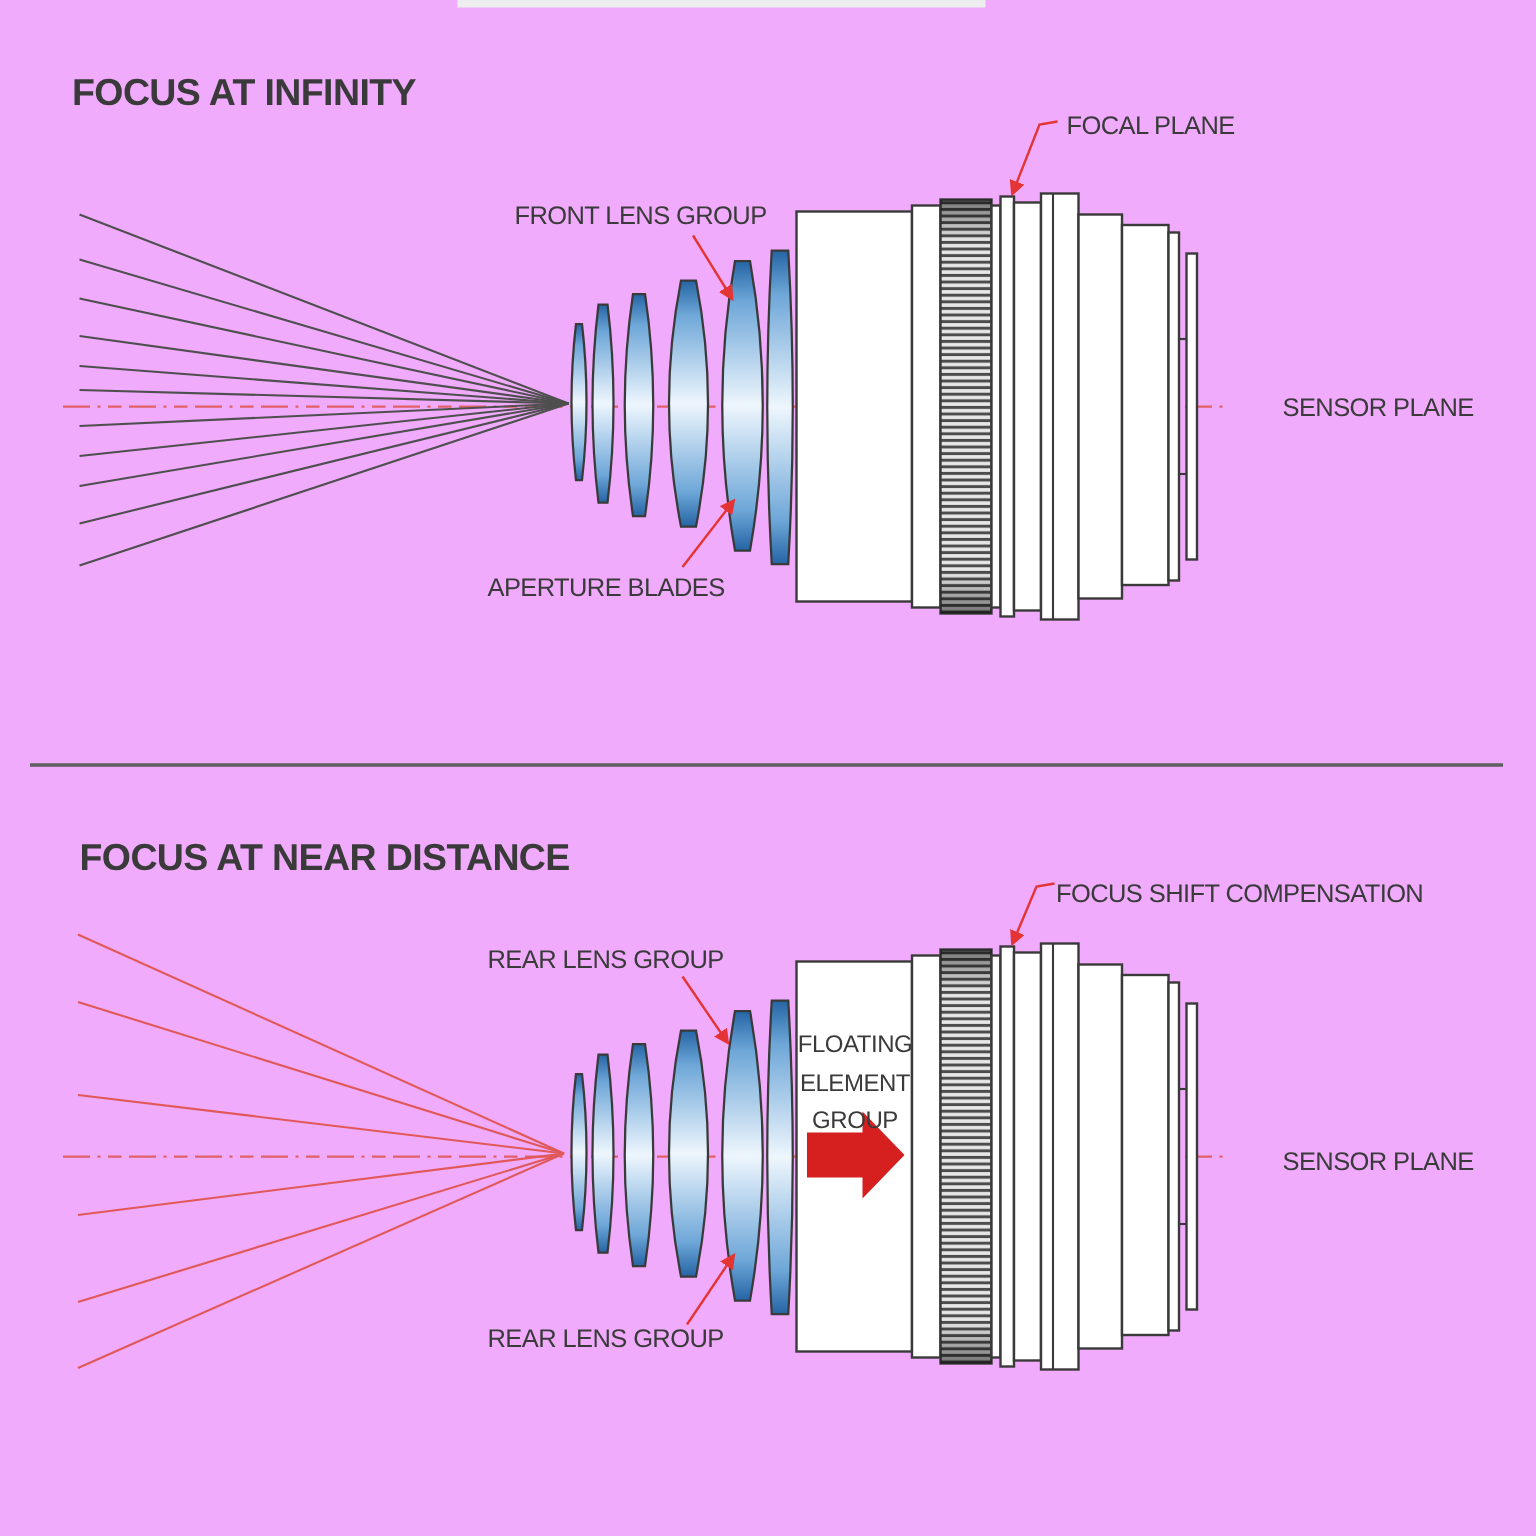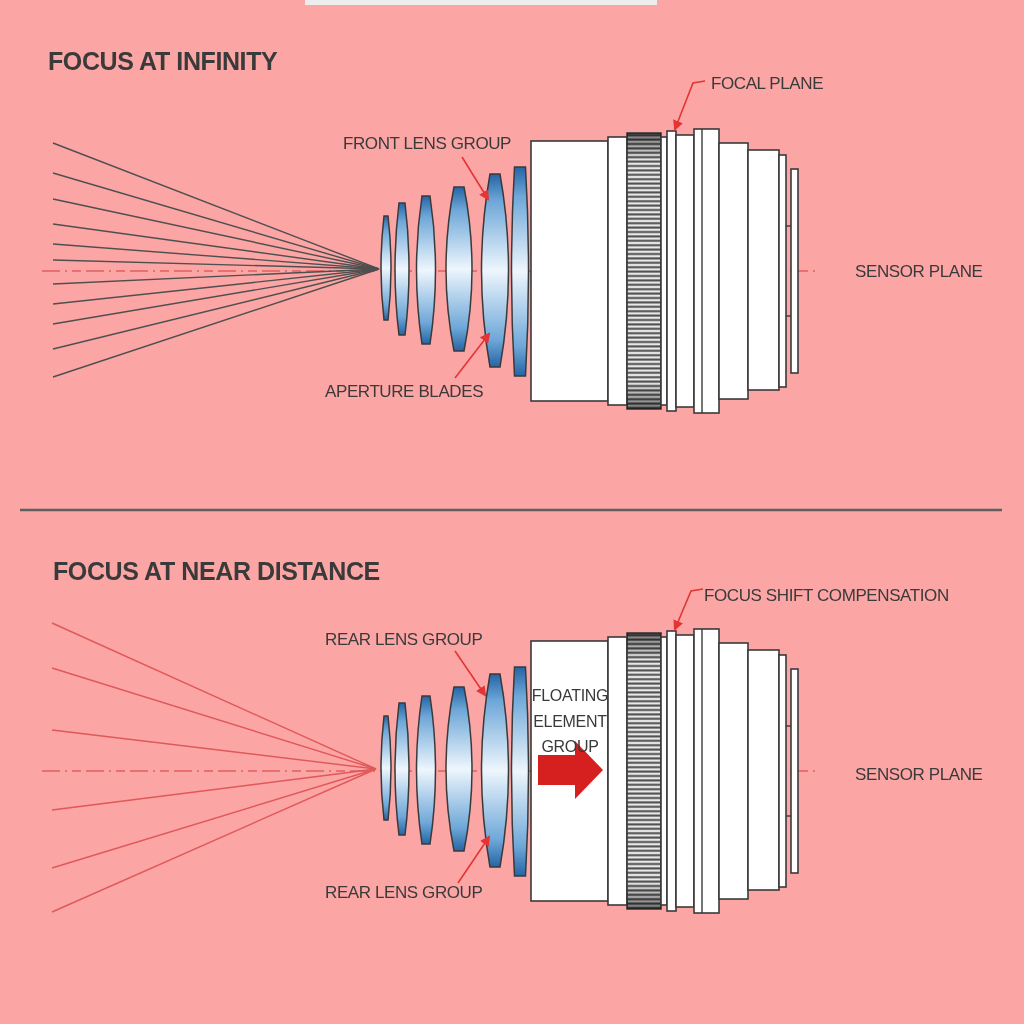--- a/index.html
+++ b/index.html
@@ -1,16 +1,16 @@
 <!DOCTYPE html>
 <html style="--c-text: #3a3a3a; --c-outline: #3a3a3a; --c-ray_dark: #4f4f4f; --c-ray_red: #e05858; --c-accent_red: #e43434; --c-big_arrow_red: #d61f1f; --c-lens_dark: #2565a5; --c-lens_mid: #6ea7d8; --c-lens_light: #eef6fd; --c-knurl_bg: #e8e8e8; --c-knurl_line: #4c4c4c; --c-divider: #5f5f5f; --c-top_bar: #ededed; --c-background: #ffffff;"><head>
 <meta charset="utf-8">
 <style>
   html,body{margin:0;padding:0;background:#fff;}
-  .stage{position:relative;width:1024px;height:1024px;background:#fca5a5;overflow:hidden;
+  .stage{position:relative;width:1024px;height:1024px;background:#f0abfc;overflow:hidden;
          font-family:"Liberation Sans", sans-serif;}
   svg{display:block}
   
   .ray-dark{stroke:var(--c-ray_dark);stroke-width:1.4;fill:none}
   .ray-red{stroke:var(--c-ray_red);stroke-width:1.4;fill:none}
   .centerline{stroke:var(--c-ray_red);stroke-width:1.5;fill:none;
               stroke-dasharray:18 5 2 5 9 5;opacity:.9}
   .part{fill:#fff;stroke:var(--c-outline);stroke-width:1.6}
   .part-line{stroke:var(--c-outline);stroke-width:1.4;fill:none}
   .lens{fill:url(#lensGrad);stroke:var(--c-outline);stroke-width:1.5}

